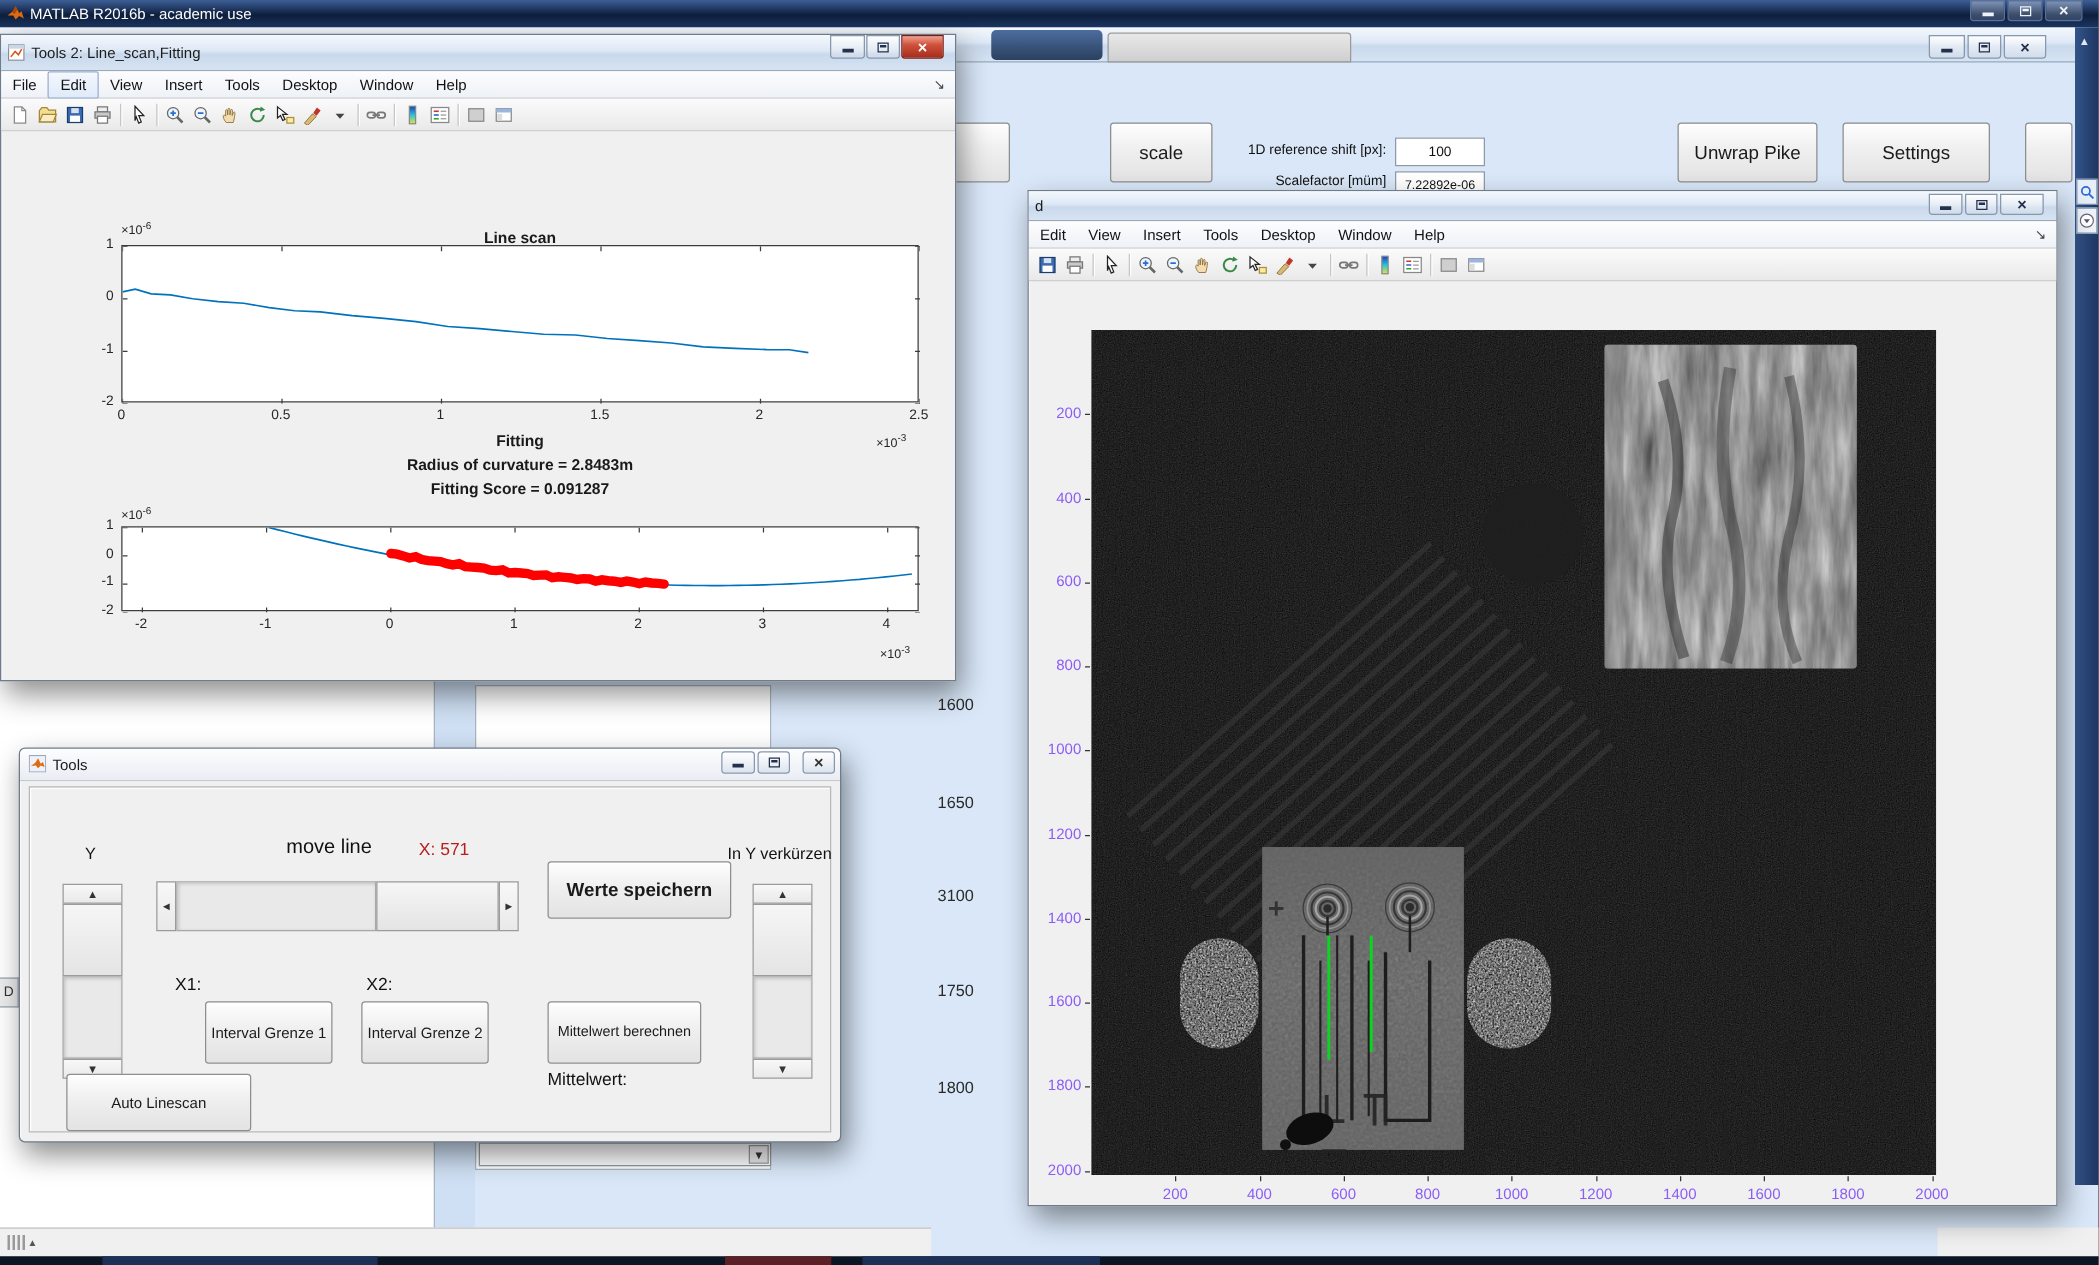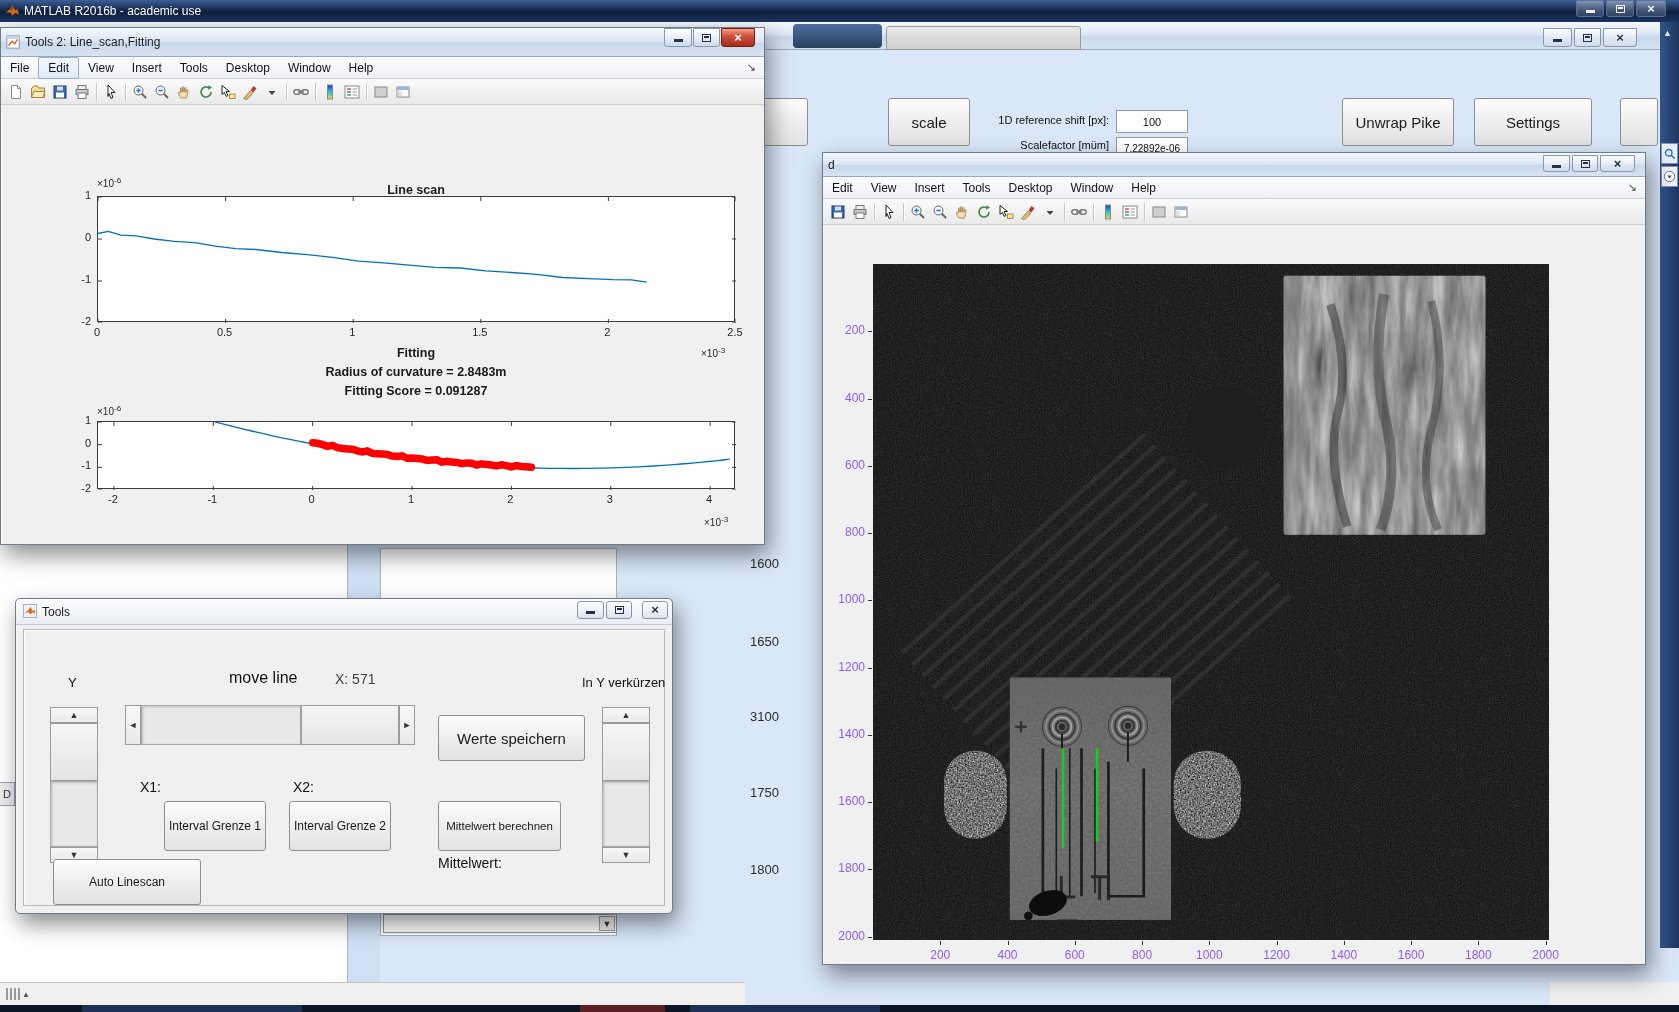--- a/index.html
+++ b/index.html
@@ -710,21 +710,21 @@
           <div class="g-max"></div>
         </div>
       <div class="cap" style="left:626px;top:2px;width:26px;height:18px;border-radius:3px;">
           <span class="g-x" style="color:#333">×</span>
         </div>
     </div>
     <div class="abs" style="left:7px;top:30px;right:7px;bottom:7px;border:1px solid #b9b9b9;box-shadow:inset 1px 1px 0 #fff;background:#f0f0f0;"></div>
 
     <span class="abs" style="left:52px;top:76px;font-size:13px;color:#111;">Y</span>
     <span class="abs" style="left:213px;top:70px;font-size:16px;color:#111;">move line</span>
-    <span class="abs" style="left:319px;top:72px;font-size:14px;color:#404040;">X: 571</span>
+    <span class="abs" style="left:319px;top:72px;font-size:14px;color:#b91c1c;">X: 571</span>
     <span class="abs" style="left:566px;top:76px;font-size:13px;color:#111;">In Y verkürzen</span>
 
     <div class="abs" style="left:34px;top:108px;width:48px;height:156px;">
       <div class="sbtn abs" style="left:0;top:0;width:48px;height:16px;">▲</div>
       <div class="thumb abs" style="left:0;top:16px;width:48px;height:58px;"></div>
       <div class="trough abs" style="left:0;top:74px;width:48px;height:66px;"></div>
       <div class="sbtn abs" style="left:0;top:140px;width:48px;height:16px;">▼</div>
     </div>
 
     <div class="abs" style="left:586px;top:108px;width:48px;height:156px;">
@@ -734,21 +734,21 @@
       <div class="sbtn abs" style="left:0;top:140px;width:48px;height:16px;">▼</div>
     </div>
 
     <div class="abs" style="left:109px;top:106px;width:290px;height:40px;">
       <div class="sbtn abs" style="left:0;top:0;width:16px;height:40px;">◄</div>
       <div class="trough abs" style="left:16px;top:0;width:160px;height:40px;"></div>
       <div class="thumb abs" style="left:176px;top:0;width:98px;height:40px;"></div>
       <div class="sbtn abs" style="left:274px;top:0;width:16px;height:40px;">►</div>
     </div>
 
-    <div class="abs mbtn" style="left:422px;top:116px;width:147px;height:46px;font-size:15px;">Werte speichern</div>
+    <div class="abs mbtn" style="left:422px;top:90px;width:147px;height:46px;font-size:15px;font-weight:bold;">Werte speichern</div>
 
     <span class="abs" style="left:124px;top:180px;font-size:14px;color:#111;">X1:</span>
     <div class="abs mbtn" style="left:124px;top:202px;width:102px;height:50px;font-size:12px;margin-left:24px;">Interval Grenze 1</div>
     <span class="abs" style="left:277px;top:180px;font-size:14px;color:#111;">X2:</span>
     <div class="abs mbtn" style="left:273px;top:202px;width:102px;height:50px;font-size:12px;">Interval Grenze 2</div>
     <div class="abs mbtn" style="left:422px;top:202px;width:123px;height:50px;font-size:11.5px;">Mittelwert berechnen</div>
     <span class="abs" style="left:422px;top:256px;font-size:14px;color:#111;">Mittelwert:</span>
     <div class="abs mbtn" style="left:37px;top:260px;width:148px;height:46px;font-size:12px;">Auto Linescan</div>
   </div>
 

